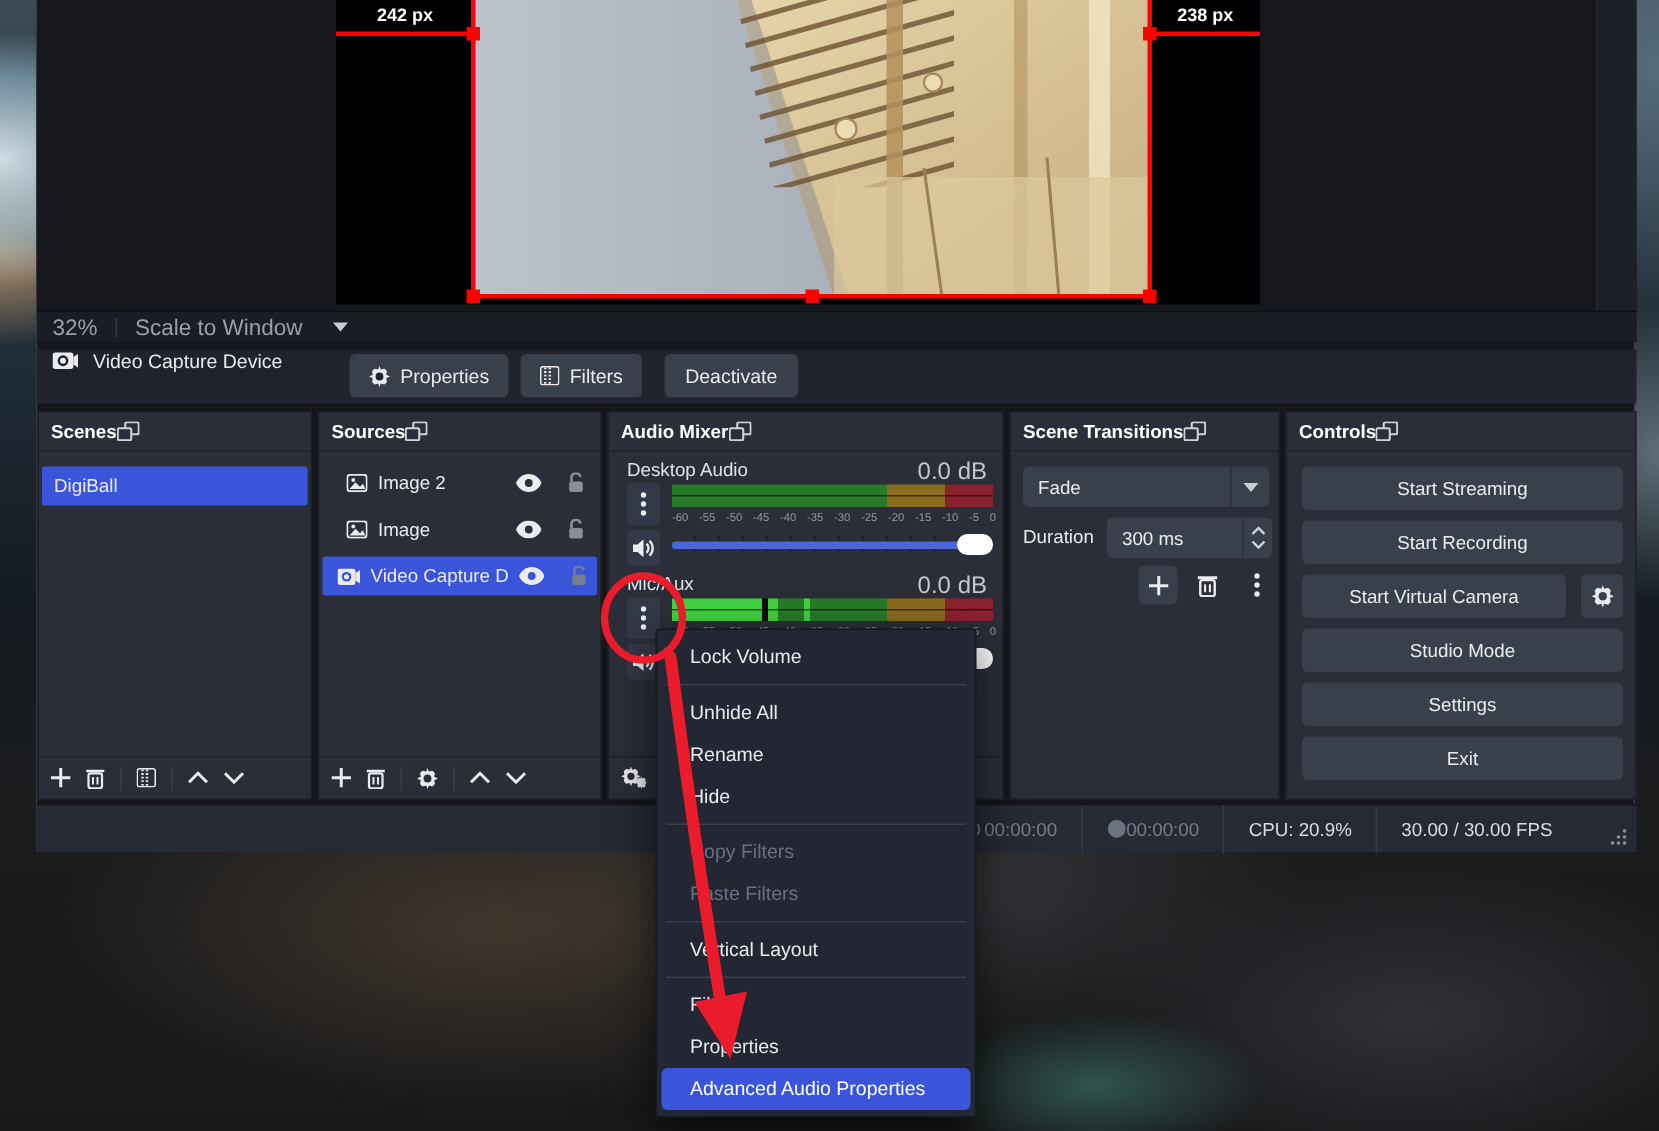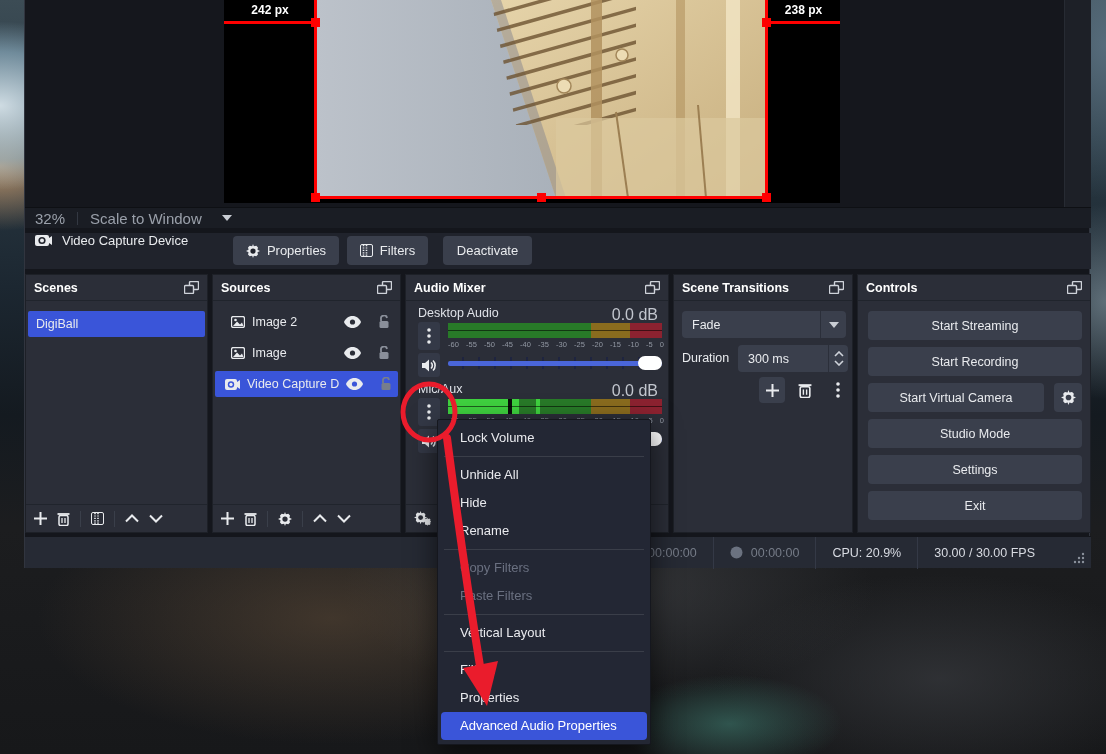--- a/index.html
+++ b/index.html
@@ -47,21 +47,21 @@
   .src-toolbar .src-name { margin-left:10px; display:flex; align-items:center; gap:10px; }
   .tb-btn { position:absolute; top:3px; height:29px; background:#3a3f4c; border-radius:4px; color:#e9ebee;
     display:flex; align-items:center; justify-content:center; gap:7px; font-size:13px; }
   .btn-properties { left:208px; width:106px; }
   .btn-filters { left:322px; width:81px; }
   .btn-deactivate { left:418px; width:89px; }
 
   
   .dock { position:absolute; top:274px; height:259px; background:#2b2e38; border:1px solid #1d2027; }
   .dock-header { position:absolute; left:0; top:0; right:0; height:26px; display:flex; align-items:center;
-    justify-content:space-between; padding:0 8px; border-bottom:1px solid #20242c; }
+    padding:0 8px; border-bottom:1px solid #20242c; }
   .dock-title { color:#fff; font-size:12.5px; font-weight:700; }
   .dock-toolbar { position:absolute; left:0; right:0; bottom:0; height:28px; border-top:1px solid #20242c;
     display:flex; align-items:center; padding-left:8px; gap:10px; }
   .dock-toolbar .vdiv { width:1px; height:16px; background:#3a3f4a; }
   .dock-scenes { left:0; width:183px; }
   .dock-sources { left:187px; width:189px; }
   .dock-mixer { left:380px; width:264px; }
   .dock-transitions { left:648px; width:180px; }
   .dock-controls { left:832px; width:234px; }
 
@@ -104,21 +104,21 @@
 
   
   .ctl-btn { position:absolute; left:10px; width:214px; height:29px; background:#3a3f4c; border-radius:4px;
     color:#e9ebee; font-size:12.5px; display:flex; align-items:center; justify-content:center; }
 
   
   .status-bar { position:absolute; left:0; top:536px; width:1066px; height:32px; background:#262a34;
     border-top:1px solid #14161c; display:flex; align-items:center; font-size:12.5px; }
   .status-bar .grow { flex:1; }
   .status-bar .vdiv { width:1px; height:32px; background:#343946; }
-  .sb-item { display:flex; align-items:center; gap:8px; padding:0 16px; color:#757b87; }
+  .sb-item { display:flex; align-items:center; gap:0; padding:0 16px; color:#757b87; }
   .sb-item.bright { color:#d8dbe2; }
   .grip { position:absolute; right:6px; bottom:4px; }
 
   
   .context-menu { position:absolute; left:437px; top:419px; width:214px; z-index:40; background:#232734;
     border:1px solid #15171e; border-radius:2px; padding:4px 0; box-shadow:0 10px 30px rgba(0,0,0,.6); }
   .menu-item { height:28px; line-height:28px; padding-left:22px; color:#e9eaee; font-size:13px; }
   .menu-item.disabled { color:#6a7080; }
   .menu-item.highlighted { background:var(--accent_blue,#3a55d9); border-radius:4px; margin:0 3px; padding-left:19px; color:#fff; }
   .menu-sep { height:1px; background:#3a3e49; margin:4px 6px; }
@@ -599,22 +599,22 @@
           <circle cx="10" cy="10" r="1.2" fill="#8b919c"></circle>
         </svg>
     </span>
   </div>
 </div>
 
 <div class="context-menu">
   <div class="menu-item">Lock Volume</div>
   <div class="menu-sep"></div>
   <div class="menu-item">Unhide All</div>
+  <div class="menu-item">Rename</div>
   <div class="menu-item">Hide</div>
-  <div class="menu-item">Rename</div>
   <div class="menu-sep"></div>
   <div class="menu-item disabled">Copy Filters</div>
   <div class="menu-item disabled">Paste Filters</div>
   <div class="menu-sep"></div>
   <div class="menu-item">Vertical Layout</div>
   <div class="menu-sep"></div>
   <div class="menu-item">Filters</div>
   <div class="menu-item">Properties</div>
   <div class="menu-item highlighted">Advanced Audio Properties</div>
 </div>

